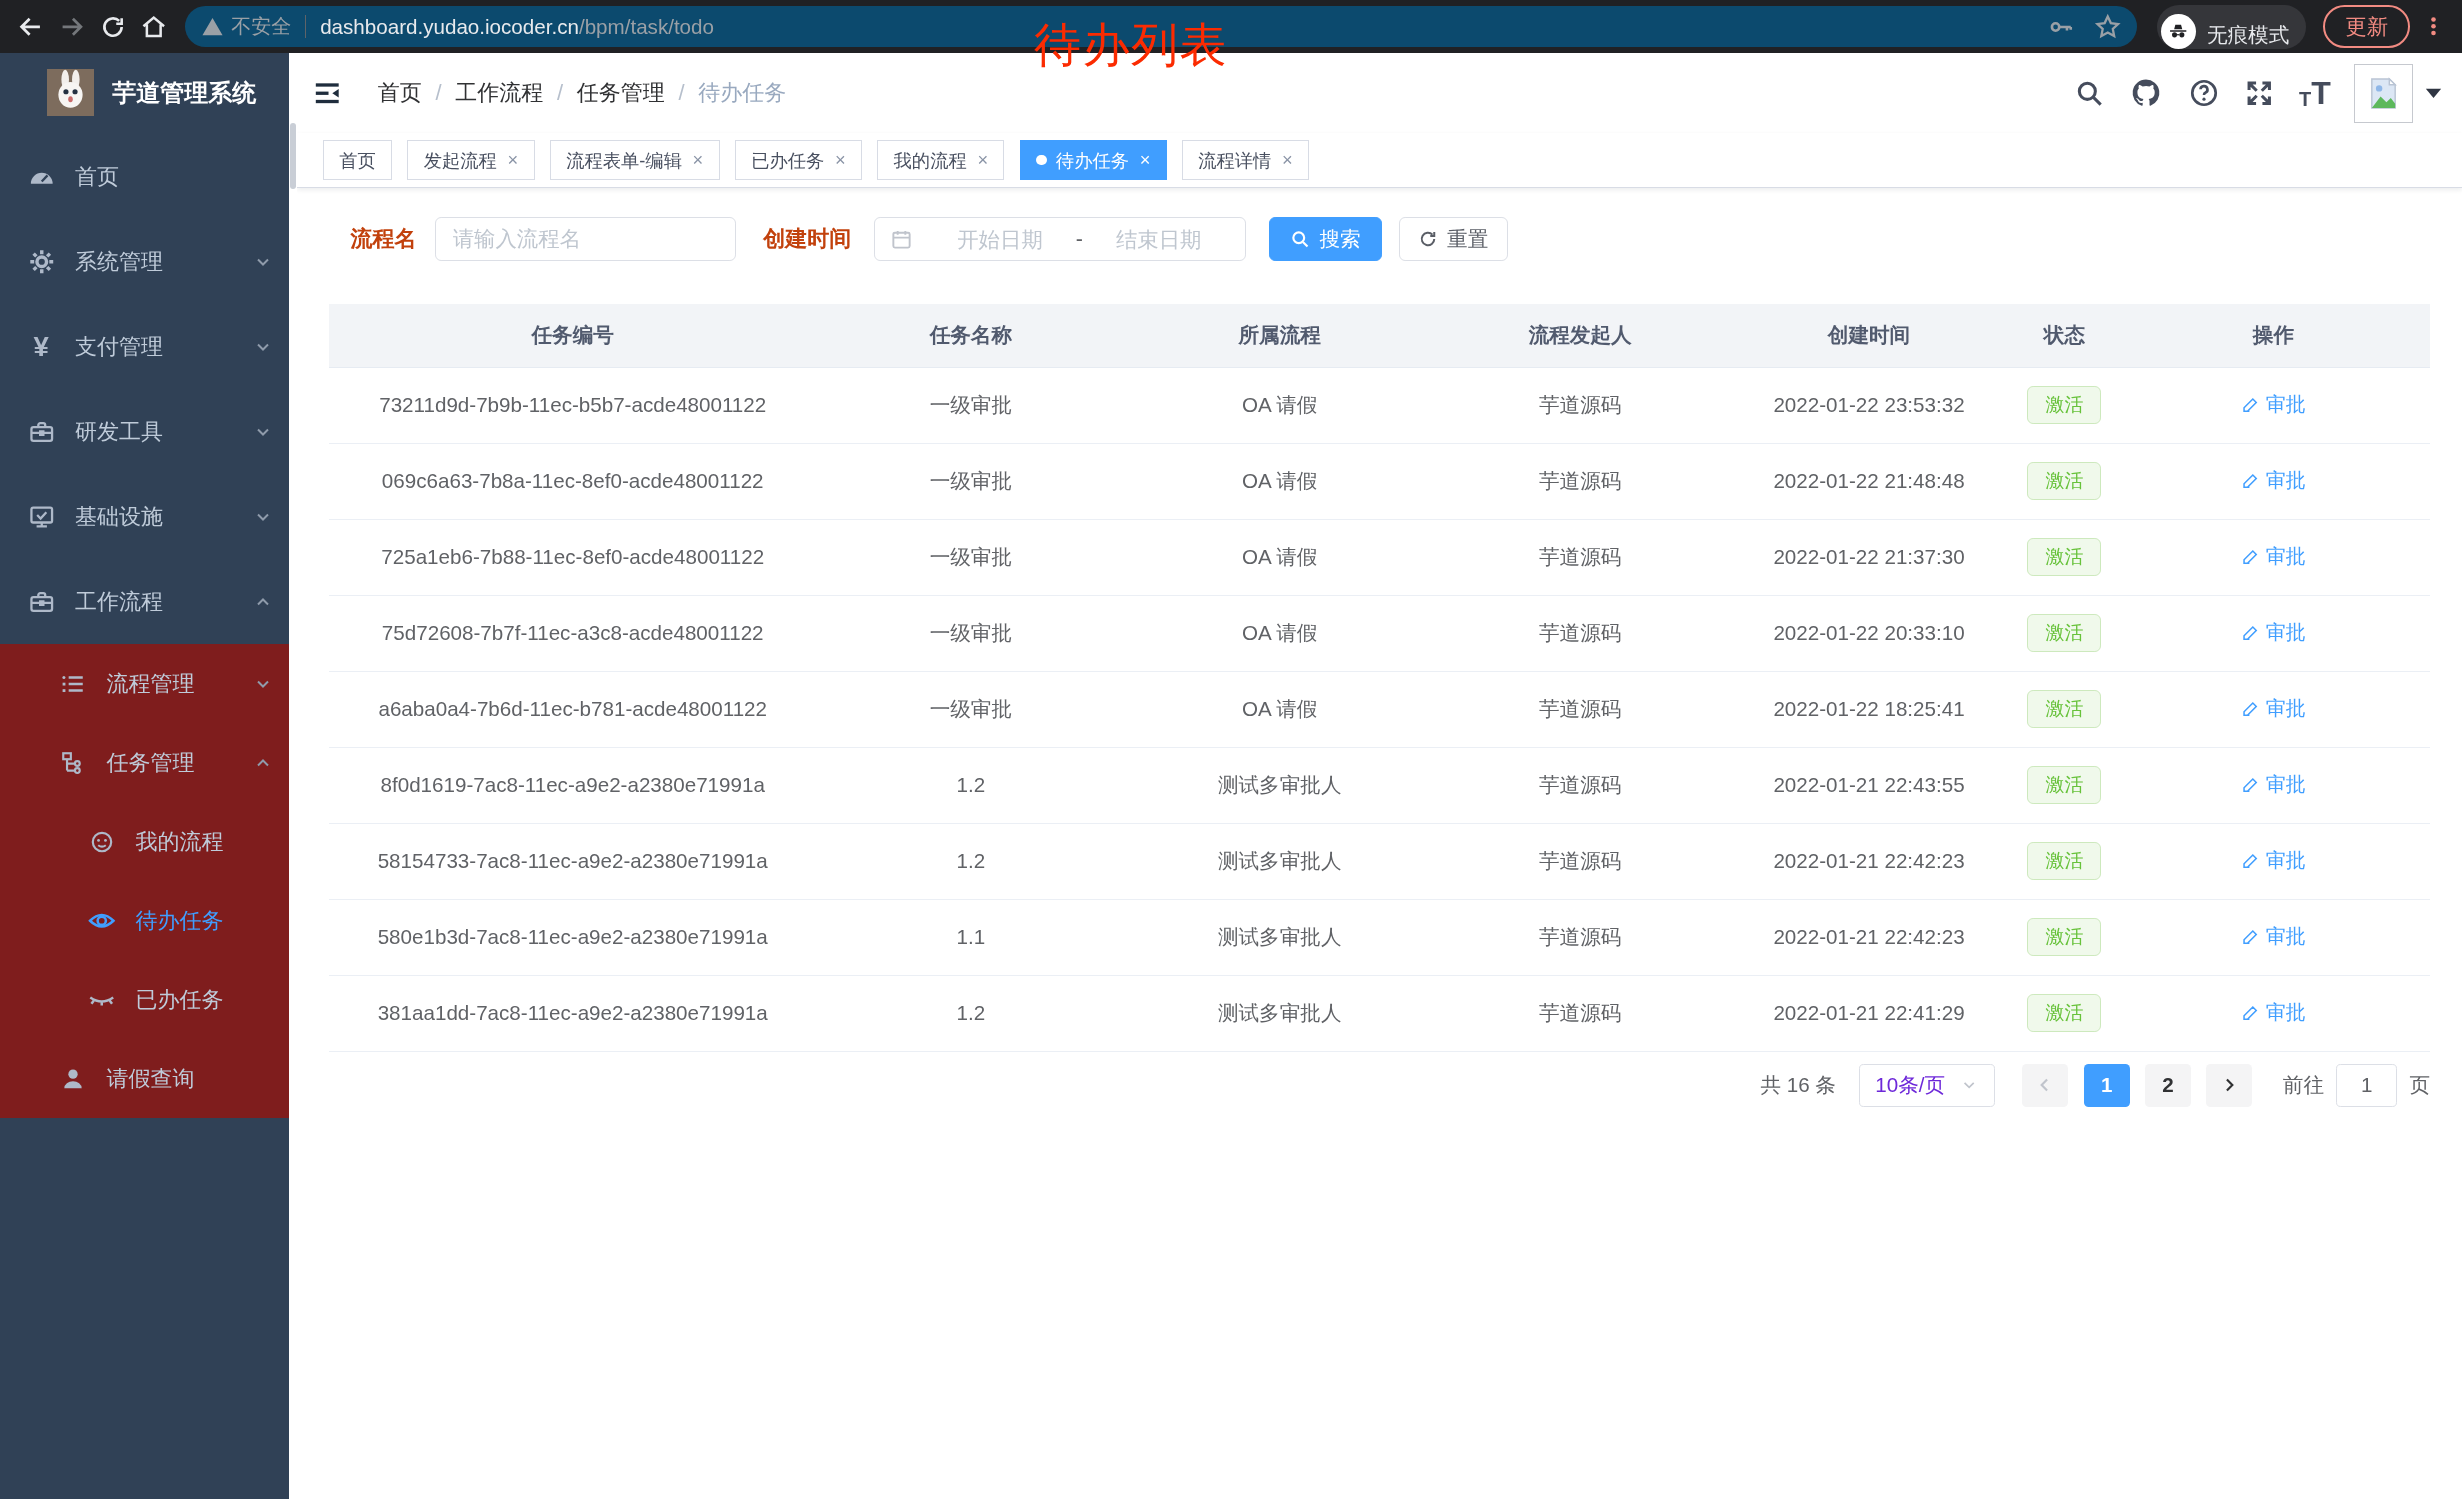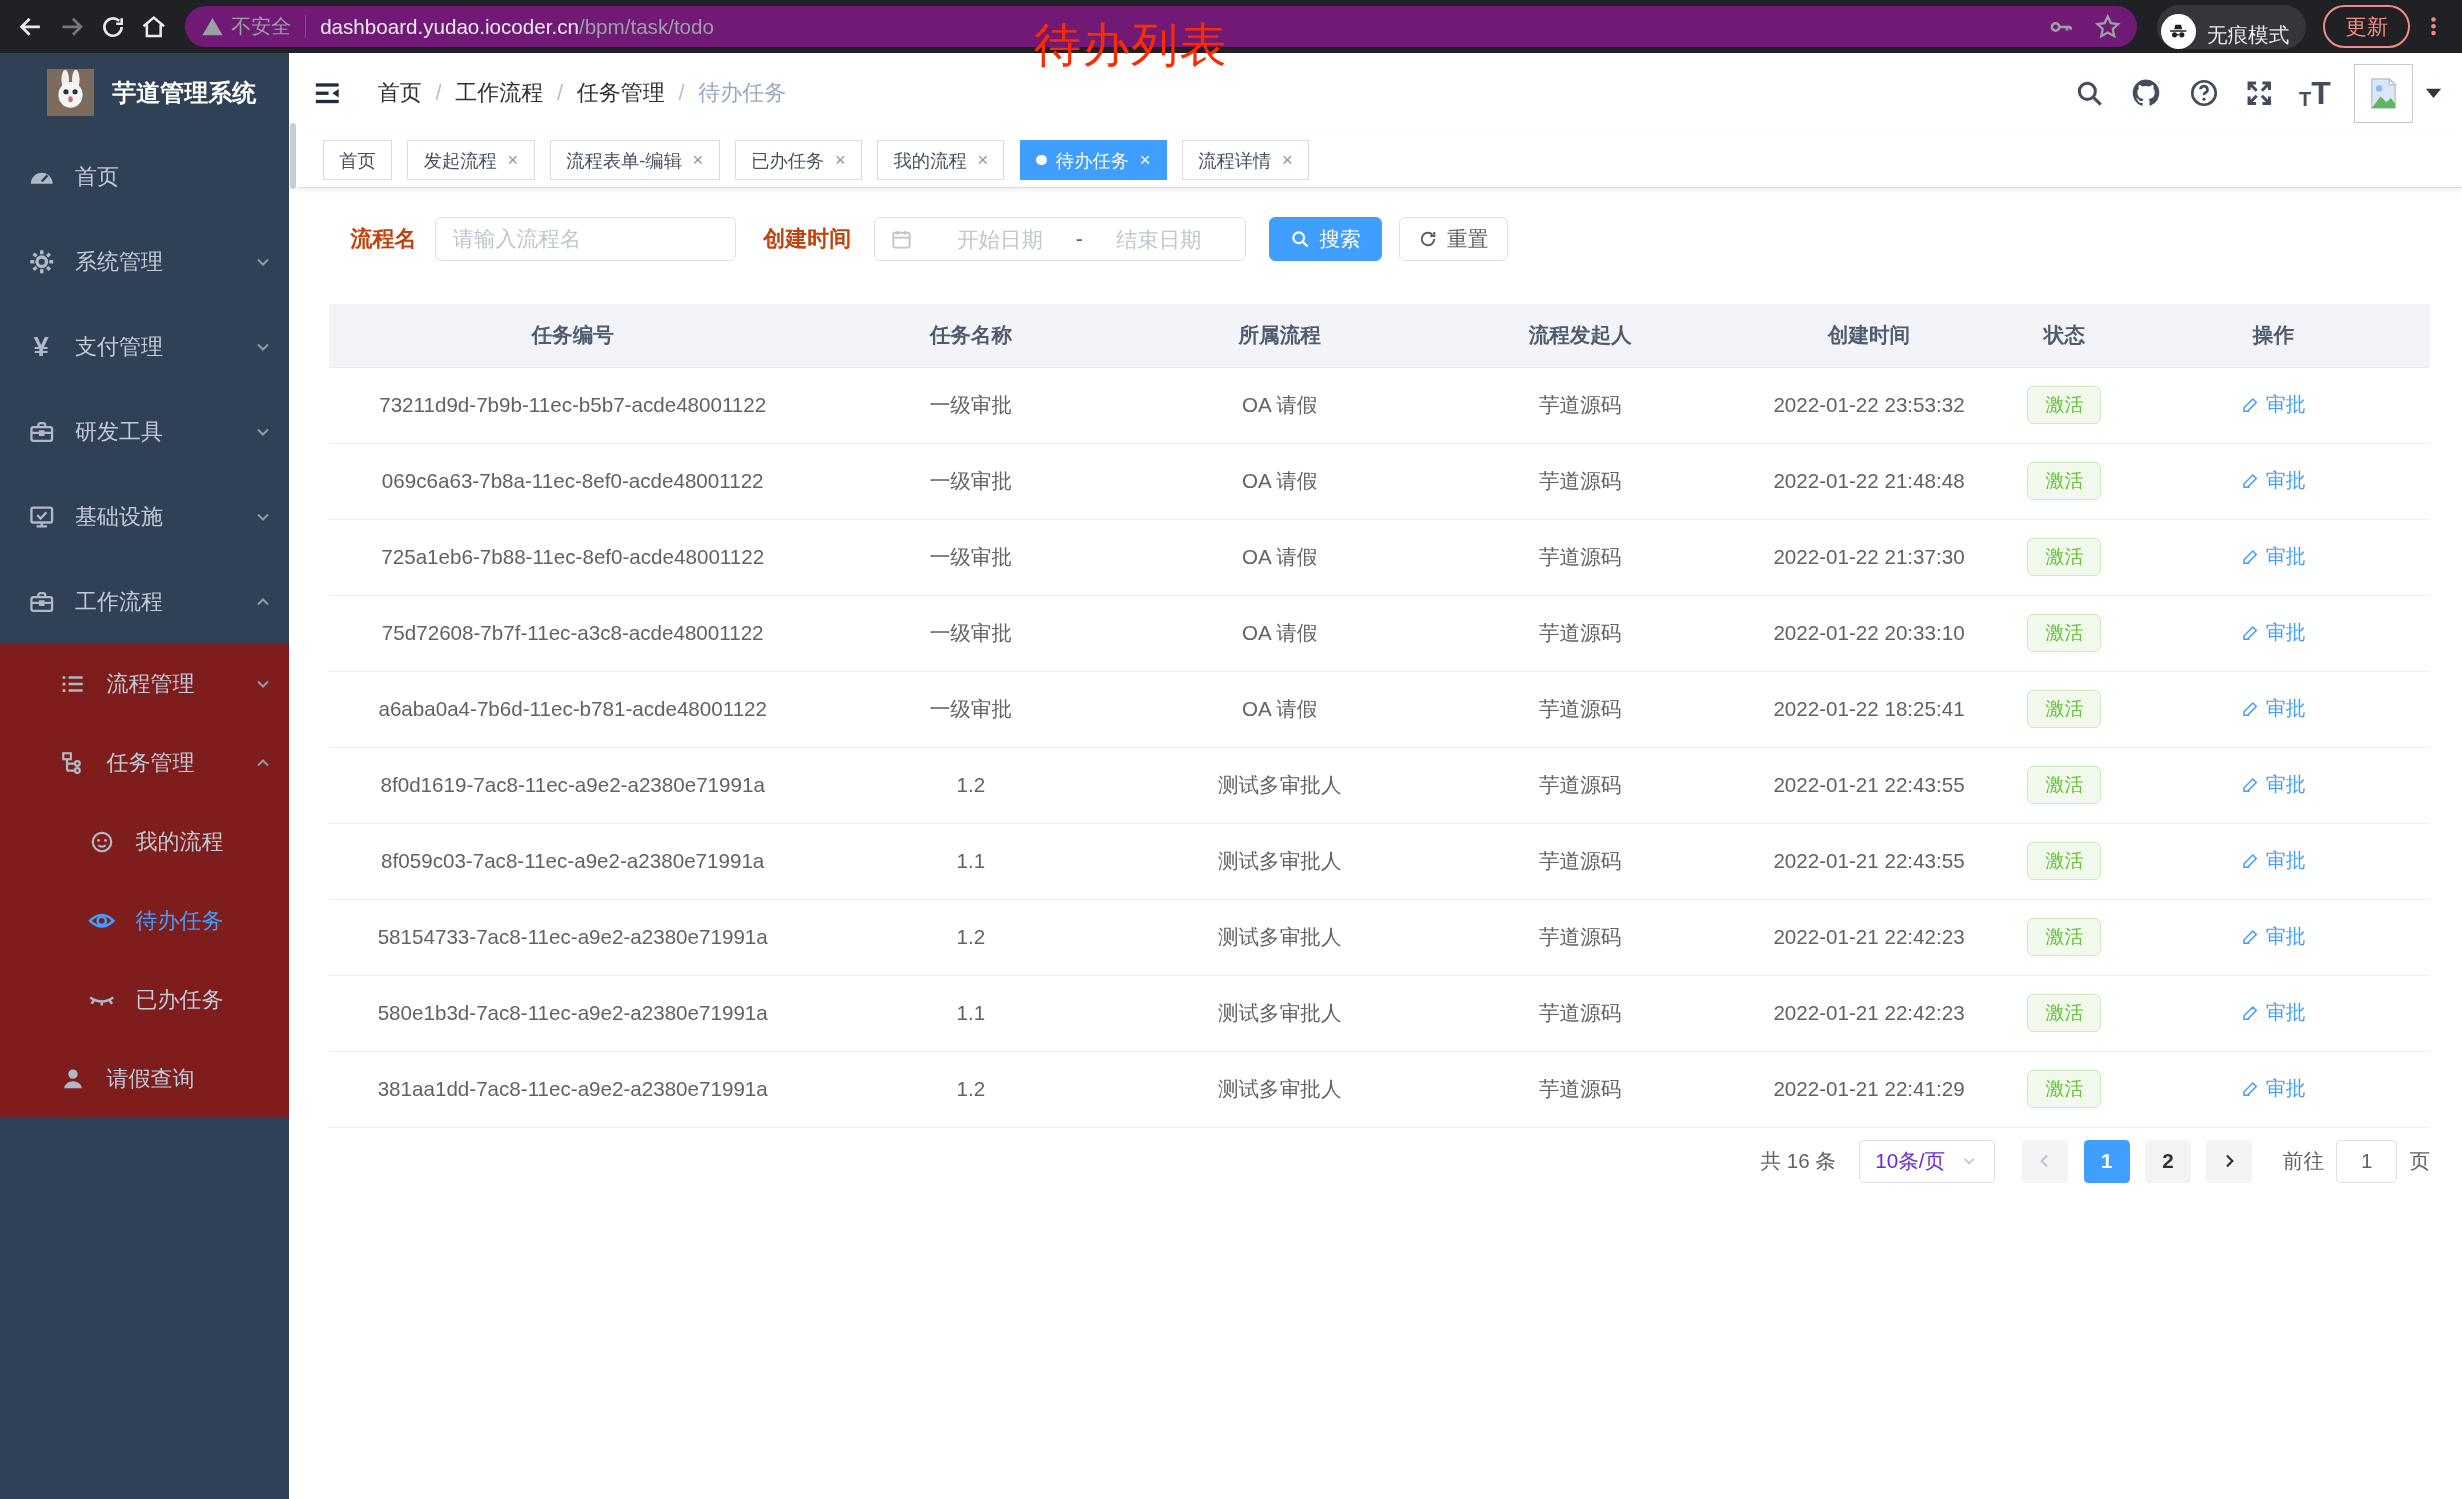--- a/index.html
+++ b/index.html
@@ -5,21 +5,21 @@
   * { box-sizing: border-box; margin: 0; padding: 0; }
   html,body { width:2462px; height:1500px; overflow:hidden; background:#fff;
     font-family:"Liberation Sans","DejaVu Sans",sans-serif; }
 
   
   .chrome { position:absolute; top:0; left:0; width:2462px; height:53px; background:#202124;
     display:flex; align-items:center; padding:0 10.7px; z-index:40; }
   .nav-ico { width:41px; height:41px; display:flex; align-items:center; justify-content:center;
     color:#e8eaed; flex:0 0 auto; border-radius:50%; }
   .nav-ico.dim { color:#74777b; }
-  .omnibox { flex:1; height:41px; margin-left:10.7px; background:#701a75; border-radius:20.6px;
+  .omnibox { flex:1; height:41px; margin-left:10.7px; background:#0c4a6e; border-radius:20.6px;
     display:flex; align-items:center; padding:0 15.3px; min-width:0; }
   .sec-label { color:#9aa0a6; font-size:20px; margin-left:7.6px; white-space:nowrap; }
   .omni-div { width:1.5px; height:23px; background:#5f6368; margin:0 13.7px; }
   .url-host { color:#e8eaed; font-size:20.6px; white-space:nowrap; }
   .url-path { color:#9aa0a6; font-size:20.6px; white-space:nowrap; }
   .omni-spacer { flex:1; }
   .omni-act { color:#9aa0a6; margin-left:20px; display:flex; align-items:center; }
   .incog { margin-left:20px; height:44px; background:#35363a; border-radius:22px; display:flex;
     align-items:flex-end; padding:0 17px 0 4.6px; flex:0 0 auto; }
   .incog-circle { width:35px; height:35px; border-radius:50%; background:#fff; display:flex;
@@ -603,34 +603,20 @@
               <td>2022-01-21 22:43:55</td>
             <td><span class="badge">激活</span></td>
             <td><span class="act-link">
                   <svg width="18.3" height="18.3" viewBox="0 0 24 24" fill="none" stroke="currentColor" stroke-width="2">
                     <path d="M4 20h7M4 20v-4.5L15.5 4l4.5 4.5L8.5 20H4z"></path>
                   </svg>
                   <span>审批</span>
                 </span></td>
           </tr>
           <tr>
-            <td>8f059c03-7ac8-11ec-a9e2-a2380e71991a</td>
-              <td>1.1</td>
-              <td>测试多审批人</td>
-              <td>芋道源码</td>
-              <td>2022-01-21 22:43:55</td>
-            <td><span class="badge">激活</span></td>
-            <td><span class="act-link">
-                  <svg width="18.3" height="18.3" viewBox="0 0 24 24" fill="none" stroke="currentColor" stroke-width="2">
-                    <path d="M4 20h7M4 20v-4.5L15.5 4l4.5 4.5L8.5 20H4z"></path>
-                  </svg>
-                  <span>审批</span>
-                </span></td>
-          </tr>
-          <tr>
             <td>58154733-7ac8-11ec-a9e2-a2380e71991a</td>
               <td>1.2</td>
               <td>测试多审批人</td>
               <td>芋道源码</td>
               <td>2022-01-21 22:42:23</td>
             <td><span class="badge">激活</span></td>
             <td><span class="act-link">
                   <svg width="18.3" height="18.3" viewBox="0 0 24 24" fill="none" stroke="currentColor" stroke-width="2">
                     <path d="M4 20h7M4 20v-4.5L15.5 4l4.5 4.5L8.5 20H4z"></path>
                   </svg>

